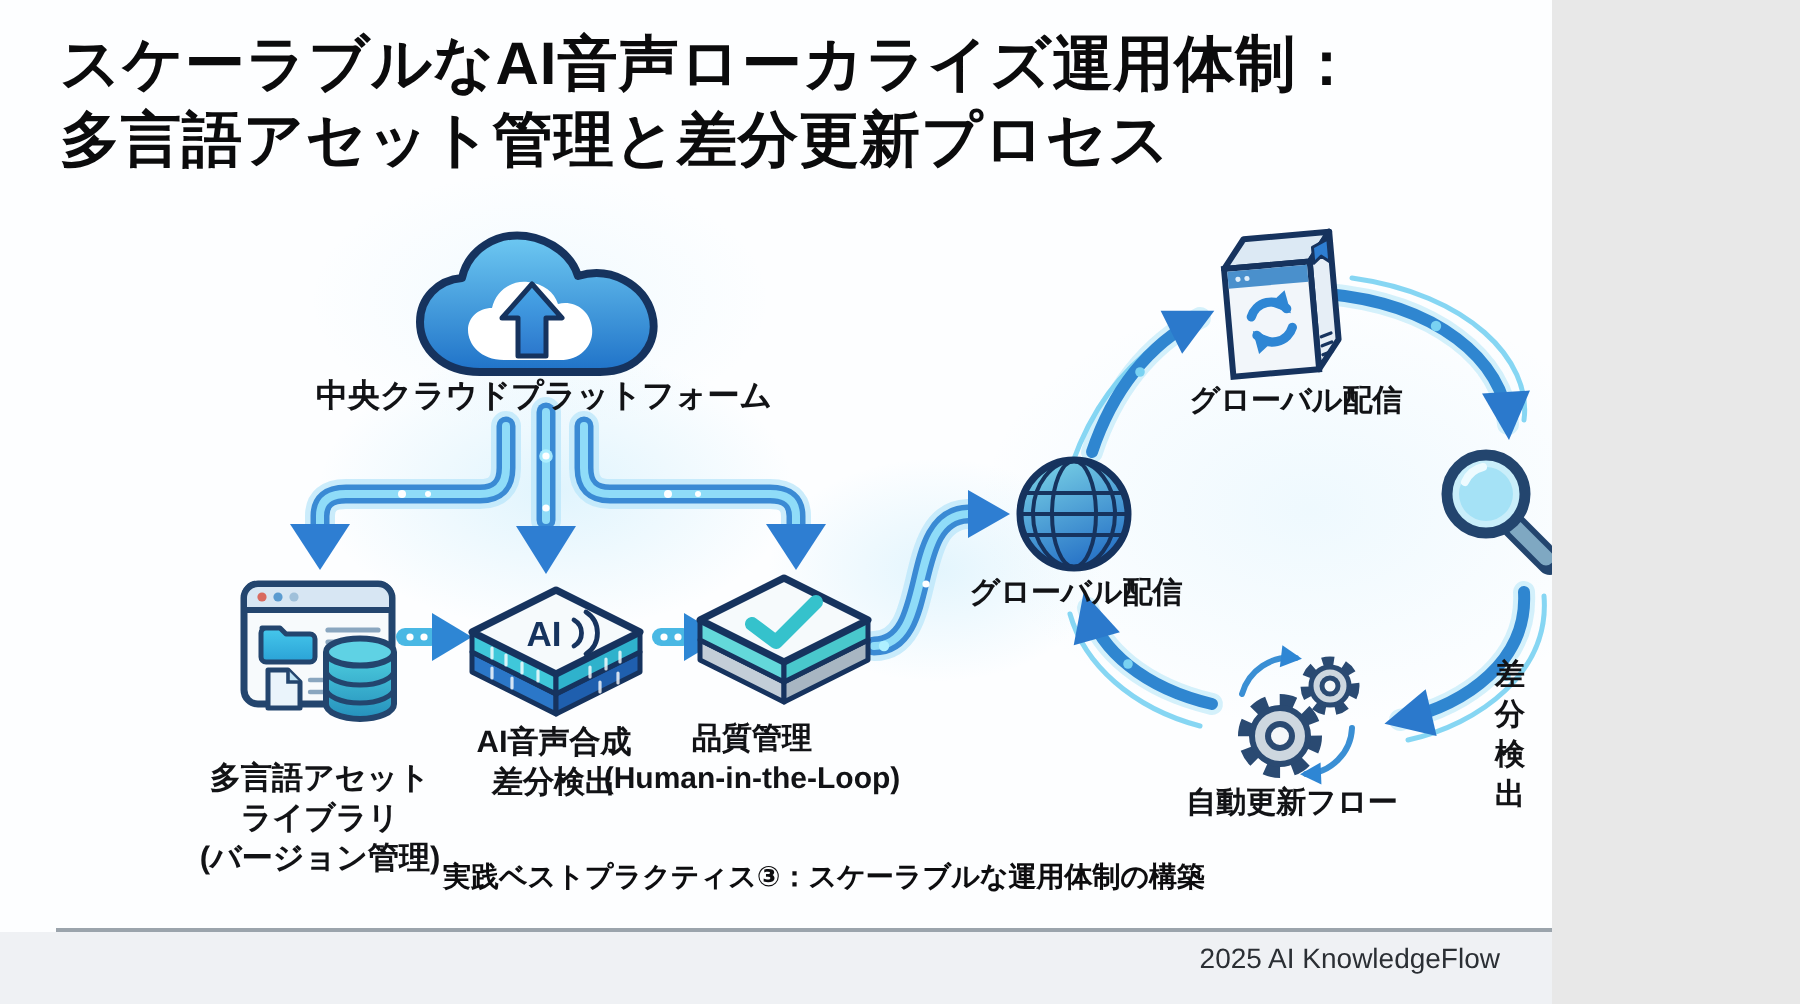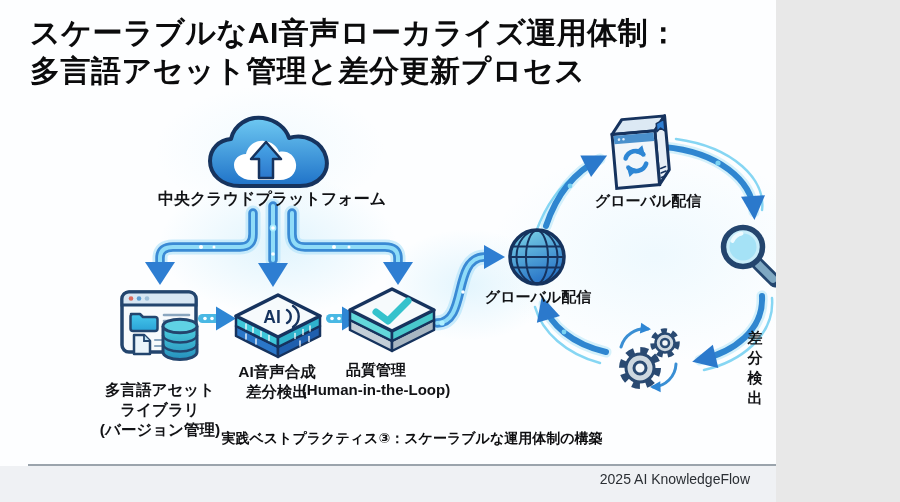--- a/index.html
+++ b/index.html
@@ -269,20 +269,21 @@
   <div class="lbl" style="left:160px;top:360px;margin-top:20px;">多言語アセット
 ライブラリ
 (バージョン管理)</div>
   <div class="lbl" style="left:277px;top:362px;">AI音声合成
 差分検出</div>
   <div class="lbl small" style="left:376px;top:360px;text-align:center;">品質管理
 (Human-in-the-Loop)</div>
   <div class="lbl small" style="left:538px;top:287px;">グローバル配信</div>
   <div class="lbl small" style="left:648px;top:191px;">グローバル配信</div>
   <div class="lbl small" style="left:755px;top:289px;margin-top:39px;">差分検出</div>
+  <div class="lbl small" style="left:646px;top:392px;">自動更新フロー</div>
 
   <div class="caption">実践ベストプラクティス③：スケーラブルな運用体制の構築</div>
 
   <div class="footer-strip"></div>
   <div class="divider"></div>
   <div class="footer-text">2025 AI KnowledgeFlow</div>
 
 </div>
 
 </body></html>

